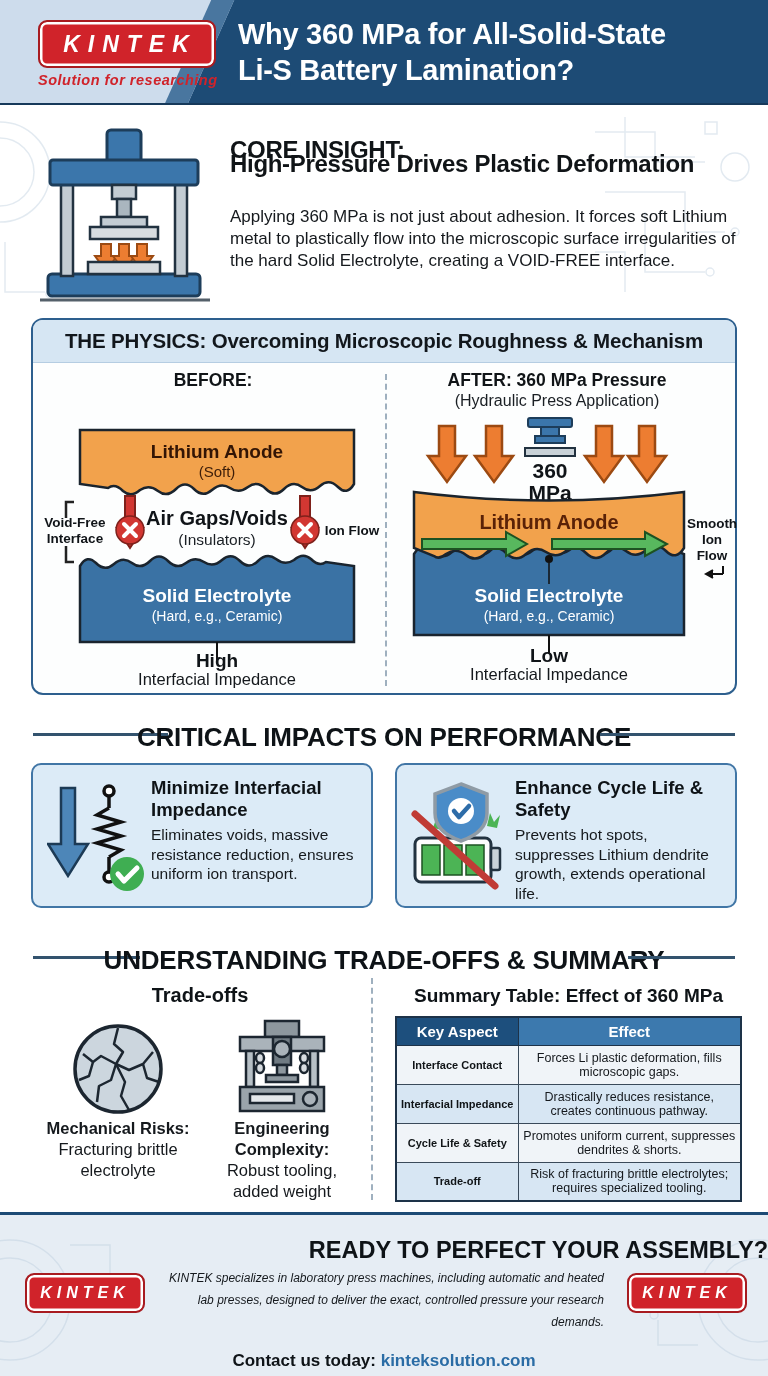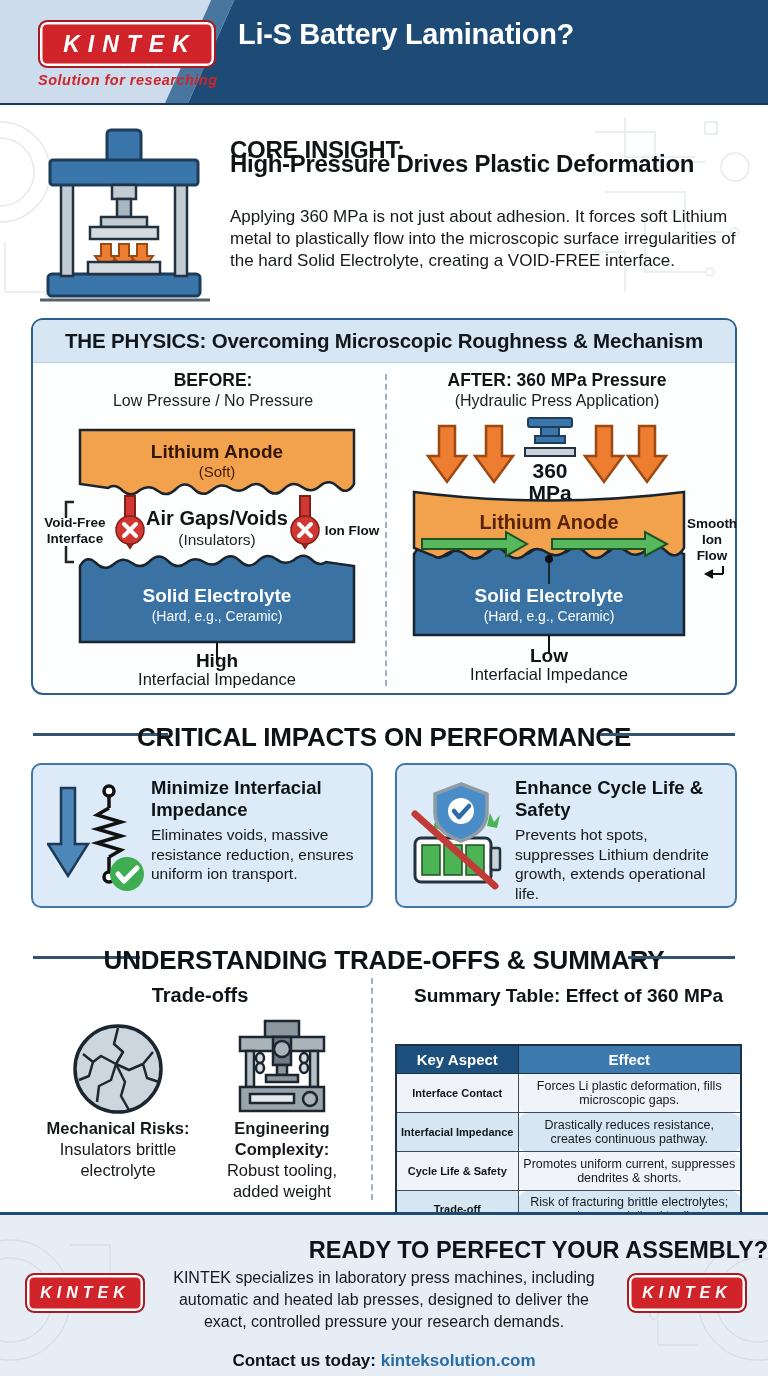--- a/index.html
+++ b/index.html
@@ -29,50 +29,51 @@
   .hline{position:absolute;height:2.5px;background:#33536e;}
   
   .impact-card{position:absolute;width:342px;height:145px;background:#dcebf7;border:2px solid #4176a6;border-radius:10px;box-sizing:border-box;}
   .impact-title{position:absolute;left:118px;top:12px;width:212px;font-size:18.5px;font-weight:bold;line-height:22px;color:#0e1317;}
   .impact-body{position:absolute;left:118px;top:60px;width:212px;font-size:15.5px;line-height:19.5px;color:#15191d;}
   
   .to-colhead{position:absolute;font-weight:bold;color:#0e1317;text-align:center;}
   .to-caption{position:absolute;text-align:center;font-size:16.5px;line-height:21px;color:#15191d;}
   .to-caption b{font-size:16.5px;}
   
-  .stable{position:absolute;left:395px;top:1016px;width:347px;border-collapse:collapse;border:2px solid #1d3248;table-layout:fixed;margin-top:28px;}
+  .stable{position:absolute;left:395px;top:1016px;width:347px;border-collapse:collapse;border:2px solid #1d3248;table-layout:fixed;}
   .stable th{height:27px;color:#fff;font-size:15px;font-weight:bold;border:1.5px solid #1d3248;padding:0;}
   .stable td{border:1.5px solid #3a4a5a;text-align:center;vertical-align:middle;padding:2px 4px;}
   .stable td.key{font-weight:bold;font-size:11px;color:#101417;line-height:16px;}
-  .stable td.eff{font-size:12.5px;line-height:14.5px;color:#15191d;border-radius:10px;}
+  .stable td.eff{font-size:12.5px;line-height:14.5px;color:#15191d;}
   .row-a{background:#f0f4f8;}
   .row-b{background:#d7e6f3;}
   
   .footer{position:absolute;left:0;top:1212px;width:768px;height:164px;background:#e6edf4;border-top:3px solid #1d4b75;}
   .footer-h{position:absolute;left:0;top:22px;width:768px;text-align:right;font-size:23.5px;font-weight:bold;color:#0e1317;}
-  .footer-body{position:absolute;left:164px;top:52px;width:440px;text-align:center;font-size:16px;line-height:22px;color:#15191d;}
+  .footer-body{position:absolute;left:164px;top:52px;width:440px;text-align:right;font-size:12px;line-height:22px;color:#15191d;font-style:italic;}
   .footer-contact{position:absolute;left:0;top:124px;width:768px;text-align:center;font-size:17px;font-weight:bold;color:#0e1317;margin-top:12px;}
   .footer-contact a{color:#2a6ca5;text-decoration:none;}
   .logo-foot{width:116px;height:36px;font-size:16px;letter-spacing:5px;position:absolute;top:58px;}
   svg text{font-family:"Liberation Sans","DejaVu Sans",sans-serif;}
   .decor{position:absolute;opacity:.4;pointer-events:none;}
 </style>
 </head>
 <body>
 
 <div id="page">
 
   <div class="header">
     <div class="header-dark"></div>
     <div class="header-stripe"></div>
     <div class="abs klogo logo-main">
       <span>KINTEK</span>
     </div>
     <div class="abs tagline">Solution for researching</div>
     <div class="abs header-title">
+      <div>Why 360 MPa for All-Solid-State</div>
       <div>Li-S Battery Lamination?</div>
     </div>
   </div>
 
   <svg class="decor" style="left:585px;top:112px;" width="180" height="200" viewBox="0 0 180 200">
     <g stroke="#b9cbdc" stroke-width="1.5" fill="none">
       <path d="M10,20 h60 v30 h50"></path>
         <path d="M40,5 v40 h70"></path>
         <circle cx="150" cy="55" r="14"></circle>
       <rect x="120" y="10" width="12" height="12"></rect>
@@ -114,21 +115,20 @@
   </svg>
   <div class="abs core-h">CORE INSIGHT:</div>
   <div class="abs core-h core-h2">High-Pressure Drives Plastic Deformation</div>
   <div class="abs core-body">Applying 360 MPa is not just about adhesion. It forces soft Lithium metal to plastically flow into the microscopic surface irregularities of the hard Solid Electrolyte, creating a VOID-FREE interface.</div>
 
   <div class="abs physics">
     <div class="physics-head">THE PHYSICS: Overcoming Microscopic Roughness &amp; Mechanism</div>
     <div class="vdash" style="left:352px;top:54px;height:312px;"></div>
 
     <div class="col-head" style="left:60px;top:50px;width:240px;">BEFORE:</div>
-    <div class="col-sub" style="left:40px;top:72px;width:280px;">Low Pressure / No Pressure</div>
     <div class="col-head" style="left:404px;top:50px;width:240px;">AFTER: 360 MPa Pressure</div>
     <div class="col-sub" style="left:384px;top:72px;width:280px;">(Hydraulic Press Application)</div>
 
     <svg class="abs" style="left:9px;top:100px;" width="345" height="270" viewBox="0 0 345 270">
       <path d="M38,222 V146 q7,-12 16,-3 q9,9 18,1 q9,-8 18,-1 q9,7 18,-2 q9,-9 18,0 q9,9 18,2 q9,-7 18,-1 q9,6 18,-2 q9,-8 18,1 q9,9 18,0 q9,-9 18,-2 q9,7 18,1 q9,-8 17,-1 q8,8 15,3 L312,146 V222 Z" fill="#3a72a4" stroke="#1a242e" stroke-width="2.5"></path>
       <path d="M38,10 H312 V64 q-7,12 -16,3 q-9,-9 -18,-1 q-9,8 -18,1 q-9,-7 -18,2 q-9,9 -18,0 q-9,-9 -18,-2 q-9,7 -18,1 q-9,-6 -18,2 q-9,8 -18,-1 q-9,-9 -18,0 q-9,9 -18,2 q-9,-7 -18,-1 q-9,8 -17,1 q-8,-8 -15,-3 L38,64 Z" fill="#f2a24c" stroke="#1a242e" stroke-width="2.5"></path>
       <text x="175" y="38" text-anchor="middle" font-size="19" font-weight="bold" fill="#331505">Lithium Anode</text>
       <text x="175" y="57" text-anchor="middle" font-size="15" fill="#3d1d08">(Soft)</text>
       <g fill="#d23732" stroke="#7e211b" stroke-width="2">
         <path d="M83,76 h10 v32 h8 l-13,20 l-13,-20 h8 z"></path>
@@ -273,21 +273,21 @@
         <ellipse cx="28" cy="50" rx="4" ry="5" fill="#d7dce0"></ellipse>
       <ellipse cx="72" cy="40" rx="4" ry="5" fill="#d7dce0"></ellipse>
         <ellipse cx="72" cy="50" rx="4" ry="5" fill="#d7dce0"></ellipse>
       <rect x="8" y="69" width="84" height="24" fill="#9aa4ab"></rect>
       <rect x="18" y="76" width="44" height="9" fill="#e4e8eb"></rect>
       <circle cx="78" cy="81" r="7" fill="#aab3ba"></circle>
     </g>
   </svg>
   <div class="to-caption" style="left:28px;top:1118px;width:180px;">
     <b>Mechanical Risks:</b><br>
-    <span>Insulators brittle electrolyte</span>
+    <span>Fracturing brittle electrolyte</span>
   </div>
   <div class="to-caption" style="left:202px;top:1118px;width:160px;">
     <b>Engineering Complexity:</b><br>
     <span>Robust tooling, added weight</span>
   </div>
 
   <table class="stable">
     <colgroup>
         <col style="width:122px">
         <col>

